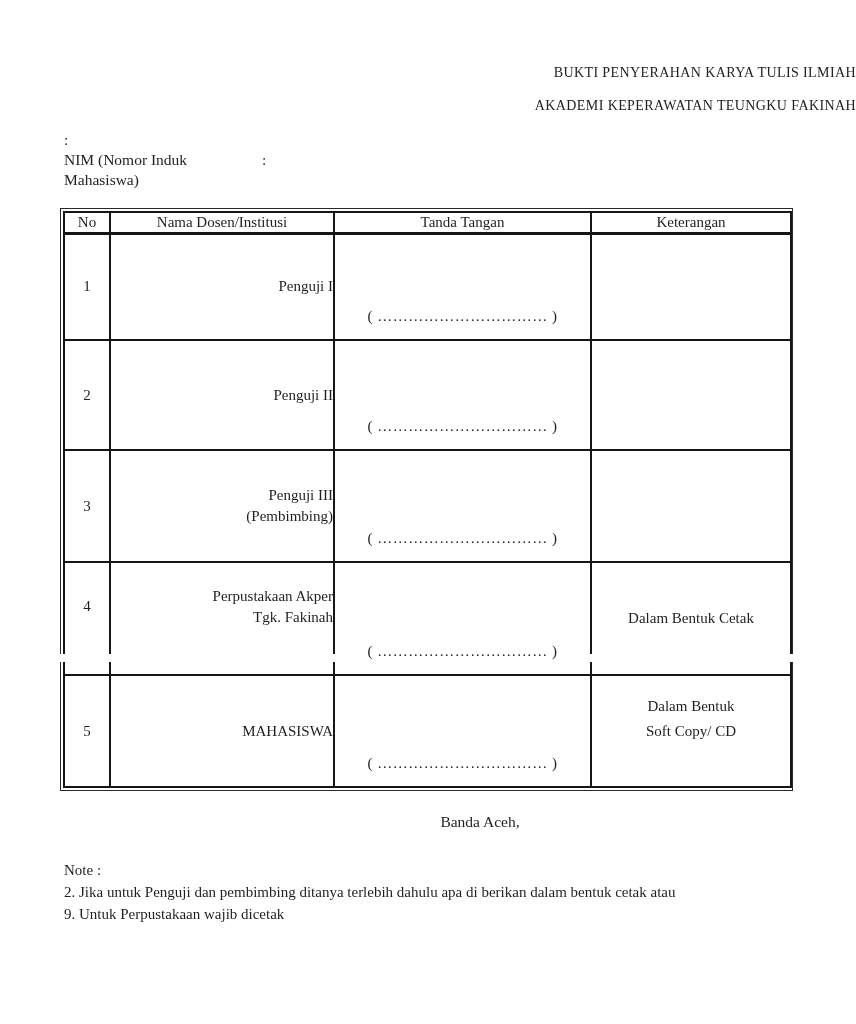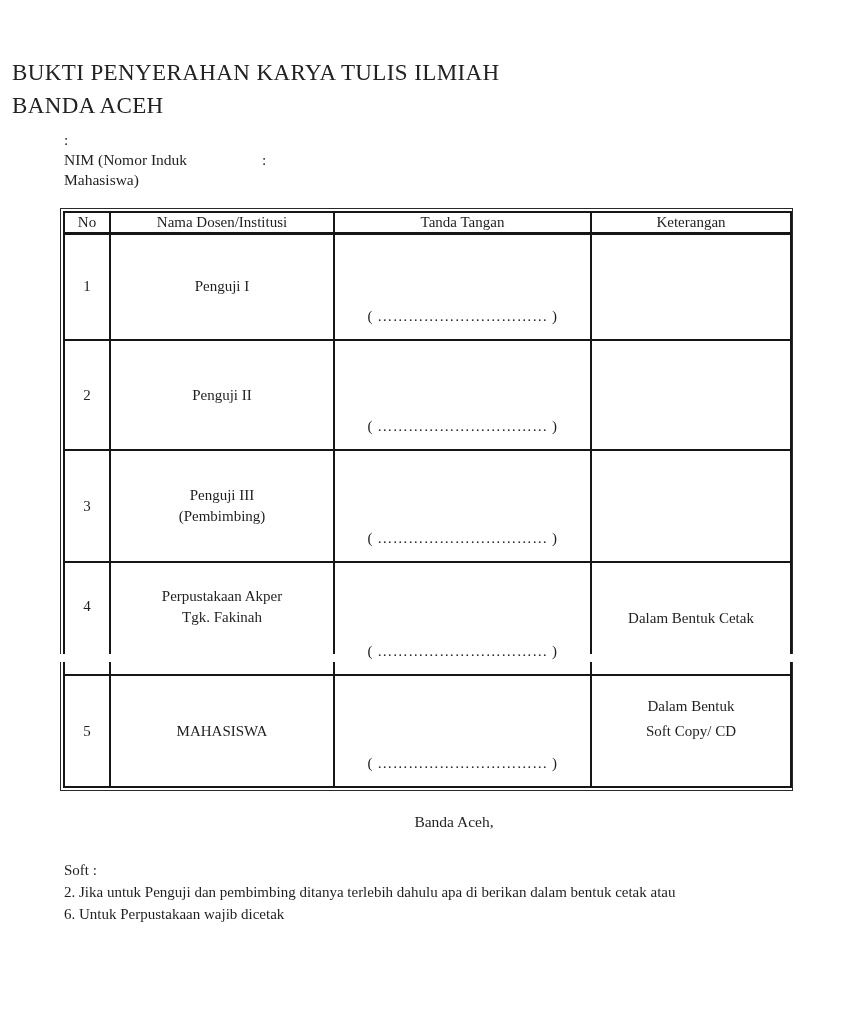--- a/index.html
+++ b/index.html
@@ -14,26 +14,25 @@
     position: relative;
     width: 856px;
     height: 1024px;
     background: #ffffff;
     overflow: hidden;
   }
 
   
   .title-block {
     padding-top: 56px;
-    text-align: left;
-    font-size: 23px;
+    text-align: right;
+    font-size: 14px;
     line-height: 33px;
     letter-spacing: 0.4px;
     color: #222;
-    margin-left: 12px;
   }
 
   
   .info-block {
     margin: 8px 0 0 64px;
     font-size: 15.5px;
     line-height: 20px;
   }
   .info-row { display: flex; }
   .info-label { width: 198px; }
@@ -74,21 +73,21 @@
   td.td-sign { position: relative; }
   .sig {
     position: absolute;
     left: 0; right: 0;
     bottom: 14px;
     text-align: center;
     font-size: 15px;
     letter-spacing: 0.5px;
     white-space: nowrap;
   }
-  .nm { line-height: 21px; }
+  .nm { line-height: 21px; text-align: right; }
   .up-shift { position: relative; top: -12px; }
   .ket-text { line-height: 25px; }
   .ket-up-sm { position: relative; top: -8px; margin-top: 16px; }
   .ket-up-lg { position: relative; top: -12px; }
 
   
   .break-patch {
     position: absolute;
     height: 8px;
     background: #ffffff;
@@ -99,37 +98,37 @@
   .bp-d2    { left: 330px; width: 12px; top: 654px; }
   .bp-d3    { left: 589px; width: 12px; top: 654px; }
   .bp-right { left: 784px; width: 12px; top: 654px; }
 
   
   .place-line {
     margin-top: 22px;
     text-align: center;
     font-size: 15.5px;
   }
-  .place-line span { position: relative; left: 26px; }
+  .place-line span { position: relative; left: 52px; }
 
   .notes-block {
     margin: 28px 0 0 64px;
     font-size: 15px;
     line-height: 22px;
   }
   .note-cont { padding-left: 15px; }
 </style>
 </head>
 <body>
 
 <div class="page">
 
   <div class="title-block">
     <div>BUKTI PENYERAHAN KARYA TULIS ILMIAH</div>
-    <div>BANDA ACEH</div>
+    <div>AKADEMI KEPERAWATAN TEUNGKU FAKINAH</div>
   </div>
 
   <div class="info-block">
     <div class="info-row">
       <span class="info-colon">:</span>
       <span class="info-value"></span>
     </div>
     <div class="info-row">
       <span class="info-label">NIM (Nomor Induk Mahasiswa)</span>
       <span class="info-colon">:</span>
@@ -227,18 +226,18 @@
   <div class="break-patch bp-d1"></div>
   <div class="break-patch bp-d2"></div>
   <div class="break-patch bp-d3"></div>
   <div class="break-patch bp-right"></div>
 
   <div class="place-line">
     <span>Banda Aceh,</span>
   </div>
 
   <div class="notes-block">
-    <div>Soft :</div>
+    <div>Note :</div>
     <div>2. Jika untuk Penguji dan pembimbing ditanya terlebih dahulu apa di berikan dalam bentuk cetak atau</div>
-    <div>6. Untuk Perpustakaan wajib dicetak</div>
+    <div>9. Untuk Perpustakaan wajib dicetak</div>
   </div>
 
 </div>
 
 </body></html>

